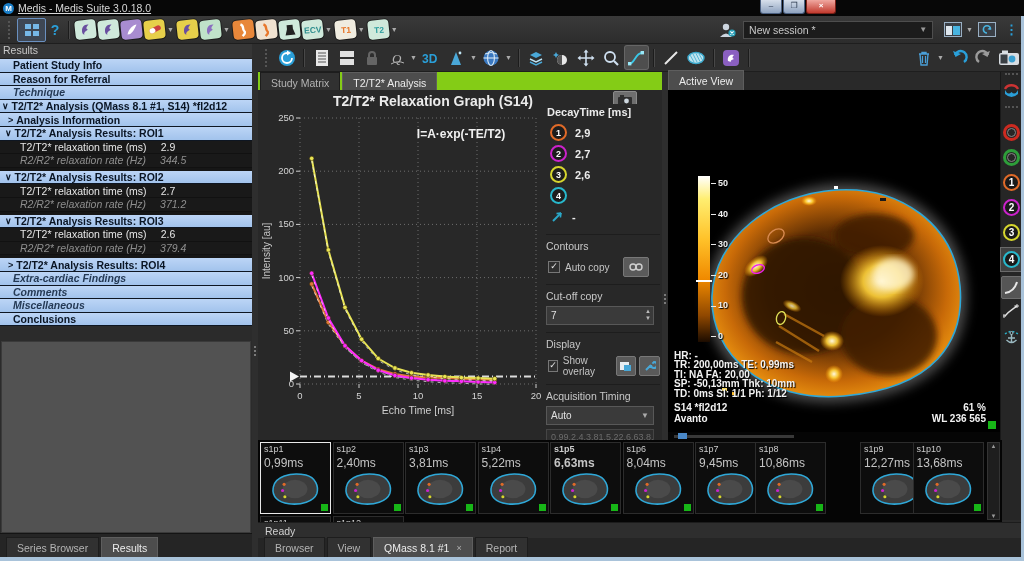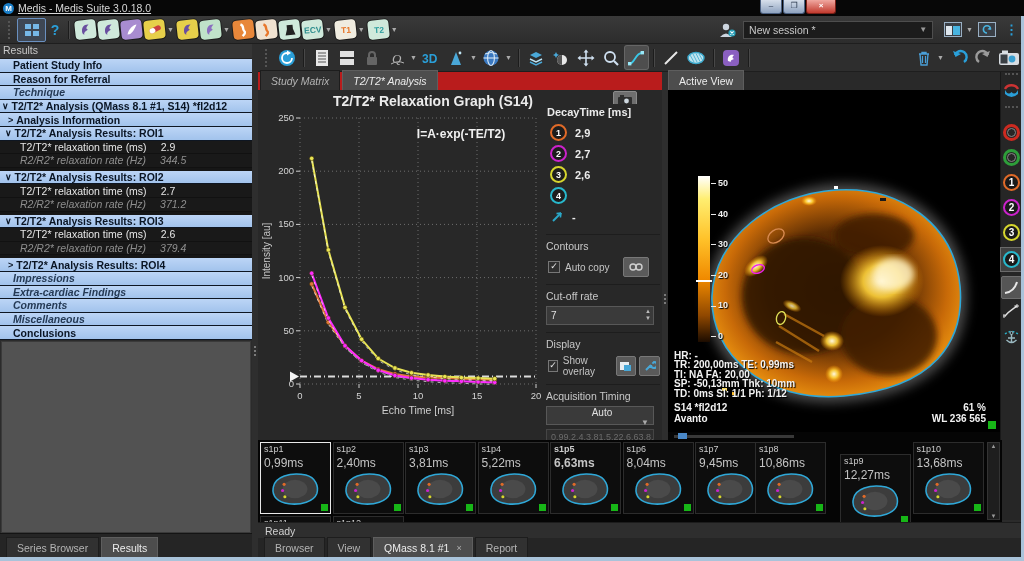--- a/index.html
+++ b/index.html
@@ -57,21 +57,21 @@
   .tab.active{background:#4d4d4d;color:#ececec;border-color:#5e5e5e;}
   .tabx{margin-left:7px;color:#b0b0b0;font-size:9px;}
   
   .toolbar2{left:258px;top:44px;width:766px;height:28px;background:#2e2e2e;border-bottom:1px solid #1e1e1e;
             display:flex;align-items:center;padding:0 3px;box-sizing:border-box;}
   .tool{width:23px;height:23px;display:flex;align-items:center;justify-content:center;margin:0 1px;border-radius:2px;}
   .tool.active{background:#4e4e4e;box-shadow:0 0 0 1px #666;}
   .tool.disabled{opacity:.4;}
   .t2right{margin-left:auto;display:flex;align-items:center;}
   
-  .centerTabs{left:258px;top:72px;width:404px;height:18px;background:#b91c1c;display:flex;align-items:flex-end;padding-left:2px;box-sizing:border-box;font-style:italic;}
+  .centerTabs{left:258px;top:72px;width:404px;height:18px;background:#84cc16;display:flex;padding-left:2px;box-sizing:border-box;}
   .graphPanel{left:258px;top:90px;width:404px;height:350px;background:#282828;}
   .graphTitle{position:absolute;left:0;top:3px;width:350px;text-align:center;font-weight:bold;font-size:14px;color:#ececec;}
   .camBtn{position:absolute;left:355px;top:1px;width:22px;height:15px;background:#6e6e6e;border:1px solid #8a8a8a;
           border-radius:2px;display:flex;align-items:center;justify-content:center;}
   .equation{position:absolute;left:118px;top:37px;width:170px;text-align:center;font-weight:bold;font-size:12px;color:#f0f0f0;}
   
   .sidePanel{left:546px;top:104px;width:114px;height:336px;background:#282828;font-size:10px;color:#c4c4c4;}
   .spTitle{font-weight:bold;font-size:11px;color:#ececec;margin:2px 0 4px 1px;}
   .decayRow{display:flex;align-items:center;height:21px;padding-left:4px;}
   .badge{width:13px;height:13px;border-radius:50%;border:2px solid;display:flex;align-items:center;justify-content:center;
@@ -305,23 +305,20 @@
         <span class="rvalue">2.6</span>
       </div>
       <div class="rrow data-italic" style="padding-left: 20px;">
         <span>R2/R2* relaxation rate (Hz)</span>
         <span class="rvalue">379.4</span>
       </div>
       <div class="rgap"></div>
       <div class="rrow blue-bold" style="padding-left: 8px;">
         <span class="rmark">&gt;</span>
         <span>T2/T2* Analysis Results: ROI4</span>
-      </div>
-      <div class="rrow blue-italic" style="padding-left: 13px;">
-        <span>Impressions</span>
       </div>
       <div class="rrow blue-italic" style="padding-left: 13px;">
         <span>Extra-cardiac Findings</span>
       </div>
       <div class="rrow blue-italic" style="padding-left: 13px;">
         <span>Comments</span>
       </div>
       <div class="rrow blue-italic" style="padding-left: 13px;">
         <span>Miscellaneous</span>
       </div>
@@ -633,21 +630,21 @@
       <span class="chk">✓</span>
       <span>Auto copy</span>
       <div class="miniBtn" style="margin-left:14px;">
         <svg width="14" height="8">
           <circle cx="4" cy="4" r="3" fill="none" stroke="#cfcfcf" stroke-width="1.4"></circle>
           <circle cx="10" cy="4" r="3" fill="none" stroke="#cfcfcf" stroke-width="1.4"></circle>
         </svg>
       </div>
     </div>
 
-    <div class="secLabel">Cut-off rate</div>
+    <div class="secLabel">Cut-off copy</div>
     <div class="field" style="width:102px;">
       <span>7</span>
       <span class="spin">▲<br>▼</span>
     </div>
 
     <div class="secLabel">Display</div>
     <div class="ctlRow">
       <span class="chk">✓</span>
       <span>Show overlay</span>
       <div class="miniBtn">
@@ -657,21 +654,21 @@
         </svg>
       </div>
       <div class="miniBtn" style="margin-left:3px;">
         <svg width="12" height="12">
           <path d="M2,10 L7,5 M7,5 a3,3 0 1 0 3,-3 l-1.6,1.6" stroke="#48a8d8" stroke-width="2" fill="none"></path>
         </svg>
       </div>
     </div>
 
     <div class="secLabel">Acquisition Timing</div>
-    <div class="field combo" style="width:102px;flex-direction:column;">
+    <div class="field combo" style="width:102px;">
       <span>Auto</span>
       <span class="caret">▼</span>
     </div>
     <div class="field dis" style="width:102px;height:14px;">0.99,2.4,3.81,5.22,6.63,8.04</div>
   </div>
 
   <div class="abs avTabs" id="avTabs">
       <div class="tab active">
         <span>Active View</span>
       </div>
@@ -907,21 +904,21 @@
         <div class="tte">10,86ms</div>
         <div style="position: absolute; left: 6px; top: 25px;"><svg width="56" height="42" viewBox="0 0 72 48">
             <path d="M8,22 C10,8 30,2 50,6 C62,9 67,20 64,30 C60,40 44,45 28,43 C14,41 6,34 8,22 Z" fill="#3c3c3c" stroke="#2fa8d8" stroke-width="2"></path>
             <ellipse cx="36" cy="24" rx="16" ry="12" fill="#4a4a4a"></ellipse>
             <circle cx="22" cy="18" r="2" fill="#e06a28"></circle>
             <circle cx="20" cy="26" r="2" fill="#cc22cc"></circle>
             <circle cx="23" cy="34" r="2" fill="#d6d62e"></circle>
           </svg></div>
         <div class="tgreen"></div>
       </div>
-      <div class="tcell" style="left: 582px; margin-top: 12px;">
+      <div class="tcell" style="left: 602px;">
         <div class="tid">s1p9</div>
         <div class="tte">12,27ms</div>
         <div style="position: absolute; left: 6px; top: 25px;"><svg width="56" height="42" viewBox="0 0 72 48">
             <path d="M8,22 C10,8 30,2 50,6 C62,9 67,20 64,30 C60,40 44,45 28,43 C14,41 6,34 8,22 Z" fill="#3c3c3c" stroke="#2fa8d8" stroke-width="2"></path>
             <ellipse cx="36" cy="24" rx="16" ry="12" fill="#4a4a4a"></ellipse>
             <circle cx="22" cy="18" r="2" fill="#e06a28"></circle>
             <circle cx="20" cy="26" r="2" fill="#cc22cc"></circle>
             <circle cx="23" cy="34" r="2" fill="#d6d62e"></circle>
           </svg></div>
         <div class="tgreen"></div>

